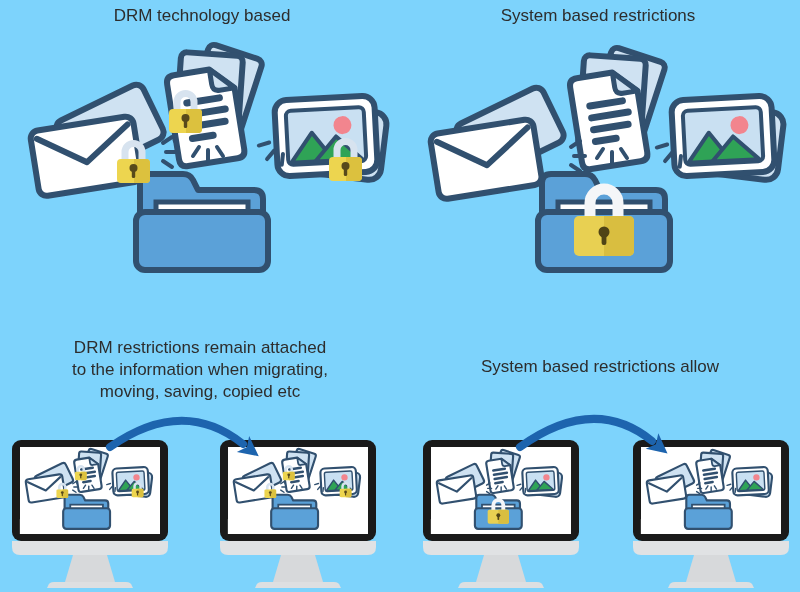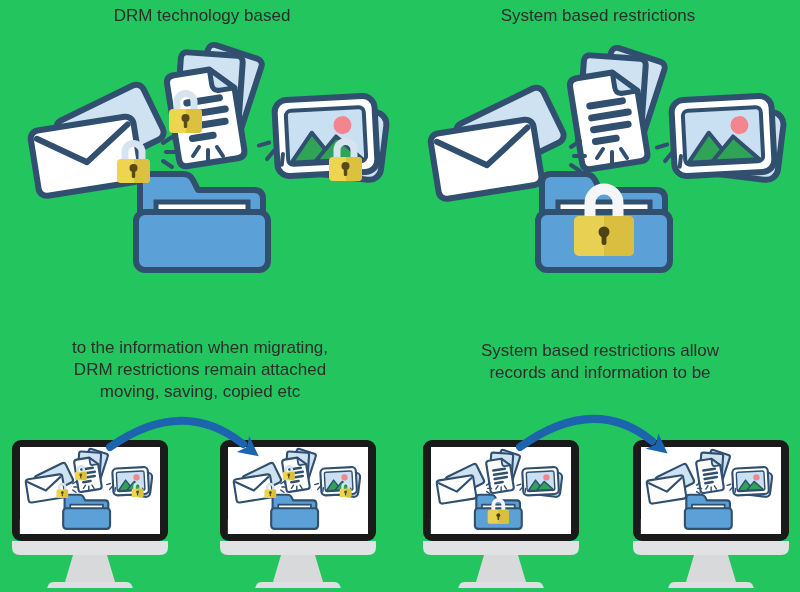--- a/index.html
+++ b/index.html
@@ -1,27 +1,27 @@
 <!DOCTYPE html>
 <html><head>
 <meta charset="utf-8">
 <style>
   html,body{margin:0;padding:0;background:#fff;}
   .canvas{
-    position:relative;width:800px;height:592px;background:#22c55e;overflow:hidden;
+    position:relative;width:800px;height:592px;background:#7dd3fc;overflow:hidden;
     font-family:"Liberation Sans", sans-serif;color:#2D2D2D;
   }
   .diagram-svg{position:absolute;left:0;top:0;}
   .txt{position:absolute;text-align:center;}
   .title{font-size:17px;line-height:21px;}
   .caption{font-size:17px;line-height:22px;}
   #title-tl{left:0;top:5px;width:404px;}
   #title-tr{left:400px;top:5px;width:396px;}
   #cap-bl{left:2px;top:337px;width:396px;}
-  #cap-br{left:402px;top:340px;width:396px;text-align:center;}
+  #cap-br{left:402px;top:356px;width:396px;text-align:center;}
 </style>
 </head>
 <body>
 
 <div class="canvas">
 
   <svg class="diagram-svg" width="800" height="592" viewBox="0 0 800 592" aria-hidden="true">
     <defs>
 
       <g id="item-envelope">
@@ -188,23 +188,22 @@
 
   <div id="title-tl" class="txt title">
     <div>DRM technology based</div>
   </div>
 
   <div id="title-tr" class="txt title">
     <div>System based restrictions</div>
   </div>
 
   <div id="cap-bl" class="txt caption">
+    <div>DRM restrictions remain attached</div>
     <div>to the information when migrating,</div>
-    <div>DRM restrictions remain attached</div>
     <div>moving, saving, copied etc</div>
   </div>
 
   <div id="cap-br" class="txt caption">
     <div>System based restrictions allow</div>
-    <div>records and information to be</div>
   </div>
 
 </div>
 
 </body></html>

